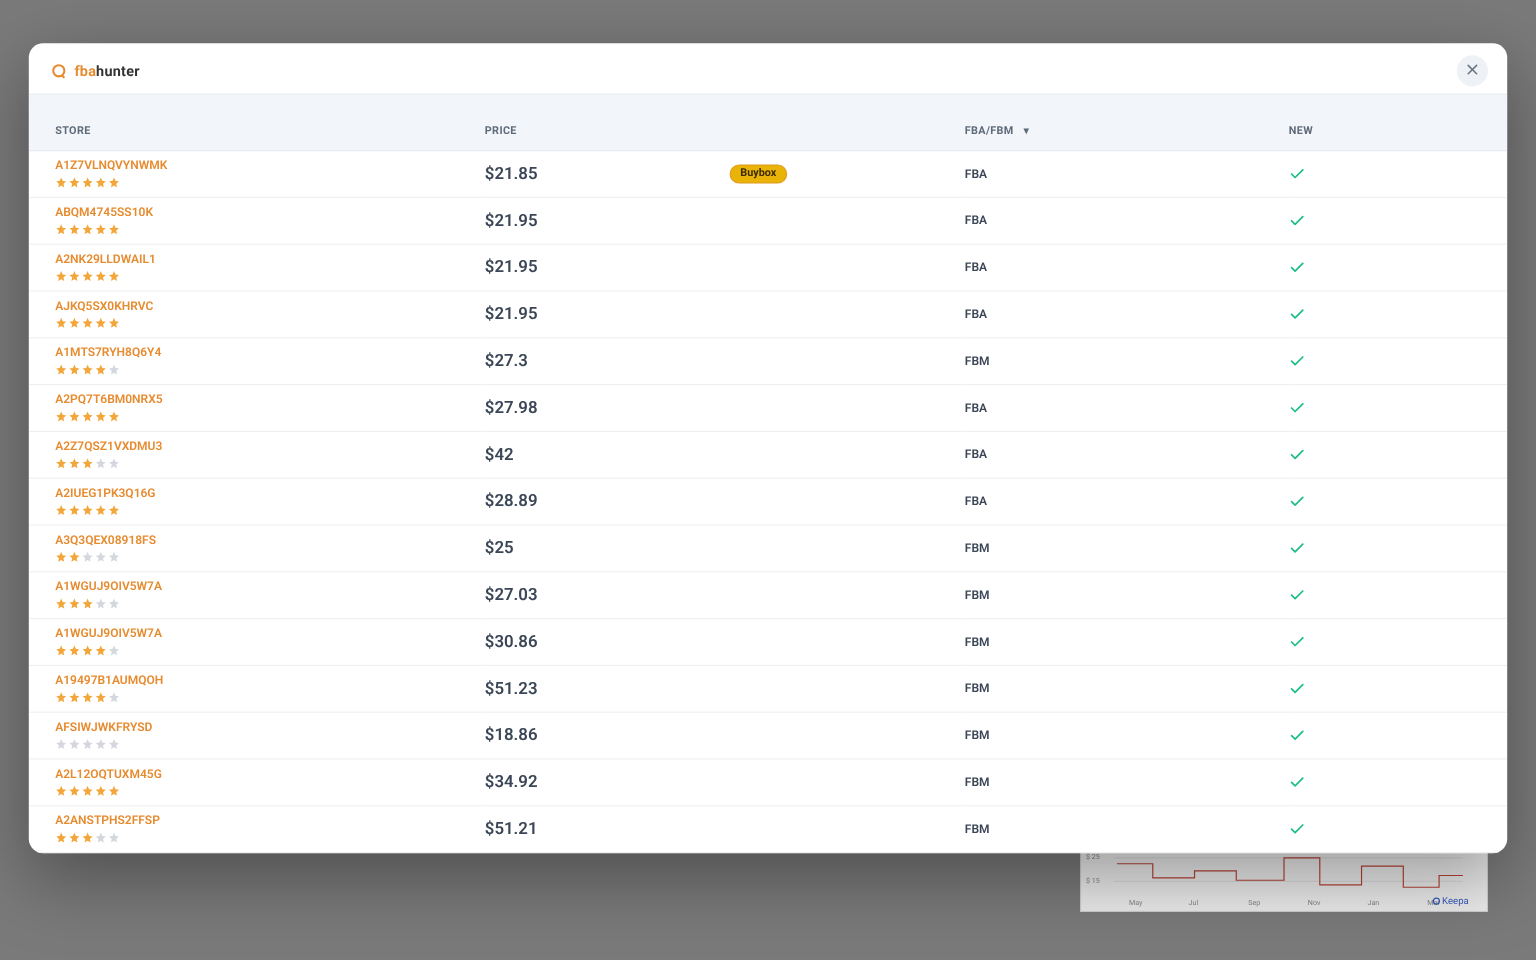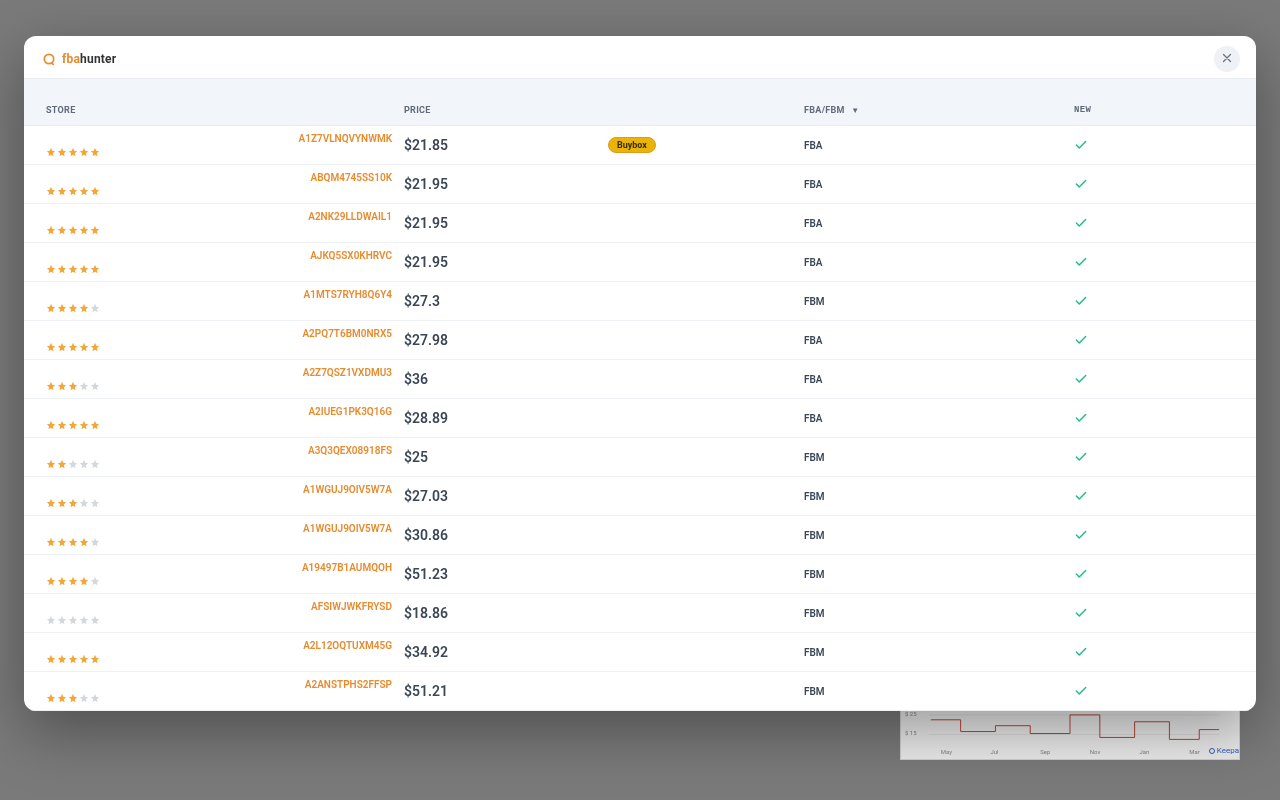--- a/index.html
+++ b/index.html
@@ -13,21 +13,21 @@
     bottom: 40px;
     width: 340px;
     height: 100px;
     background: #fff;
     border: 1px solid #ddd;
     font-size: 8px;
     color: #888;
     opacity: 0.85;
   }
   .bg-chart .keepa-label {
-    position:absolute; right:0; bottom:4px; color:#2a56c6; font-size:8px;
+    position:absolute; right:15px; bottom:4px; color:#2a56c6; font-size:8px;
   }
   .bg-chart .keepa-dot {
     display:inline-block; width:6px; height:6px; border:1px solid #2a56c6; border-radius:50%; margin-right:2px; vertical-align:middle;
   }
   .bg-chart svg { width:100%; height:100%; }
 
   
   .modal {
     position: absolute;
     top: 36px; left: 24px; right: 24px;
@@ -64,24 +64,24 @@
   }
   .thead-row th.col-price { padding-left:0;margin-top:32px; }
   .thead-row th.col-fba { padding-left:0; }
   .thead-row th.col-new { padding-left:0; }
   .sort-caret { margin-left:4px; font-size:8px; color:#5f6b7a; }
 
   tbody tr { border-bottom:1px solid #eef1f4; }
   tbody td { padding:7px 12px 7px 22px; font-size:10px; color:#3b4656; vertical-align:middle; }
   td.col-price, td.col-fba, td.col-new { padding-left:0; }
 
-  .col-store { width:380px;text-align:right; }
+  .col-store { width:380px; }
   .col-price { width:400px; }
   .col-fba   { width:270px; }
-  .col-new   { width:auto;font-family:Liberation Mono, monospace; }
+  .col-new   { width:auto; }
 
   .store-name { color:#e78b2f; font-weight:600; font-size:10px; line-height:1.2; }
   .stars { margin-top:2px; display:flex; gap:1px; }
   .star { width:10px; height:10px; display:inline-block; }
   .star svg { width:10px; height:10px; display:block; }
   .star.on svg path { fill:#f3a63a; }
   .star.off svg path { fill:#d4d8de; }
 
   .price-wrap { display:flex; align-items:center; gap:160px; }
   .price-val { color:#3b4656; font-weight:600; font-size:14px; }
@@ -437,21 +437,21 @@
               </span>
               <span class="star off">
                 <svg viewBox="0 0 24 24">
                   <path d="M12 2l2.9 6.9L22 10l-5.5 4.8L18 22l-6-3.6L6 22l1.5-7.2L2 10l7.1-1.1z"></path>
                 </svg>
               </span>
             </div>
           </td>
           <td class="col-price">
             <div class="price-wrap">
-              <span class="price-val">$36</span>
+              <span class="price-val">$42</span>
             </div>
           </td>
           <td class="col-fba"><span class="fba-val">FBA</span></td>
           <td class="col-new"><span class="check"><svg viewBox="0 0 24 24">
                 <path d="M4 12l5 5L20 6"></path>
               </svg></span></td>
         </tr>
         <tr>
           <td class="col-store">
             <div class="store-name">A2IUEG1PK3Q16G</div>

